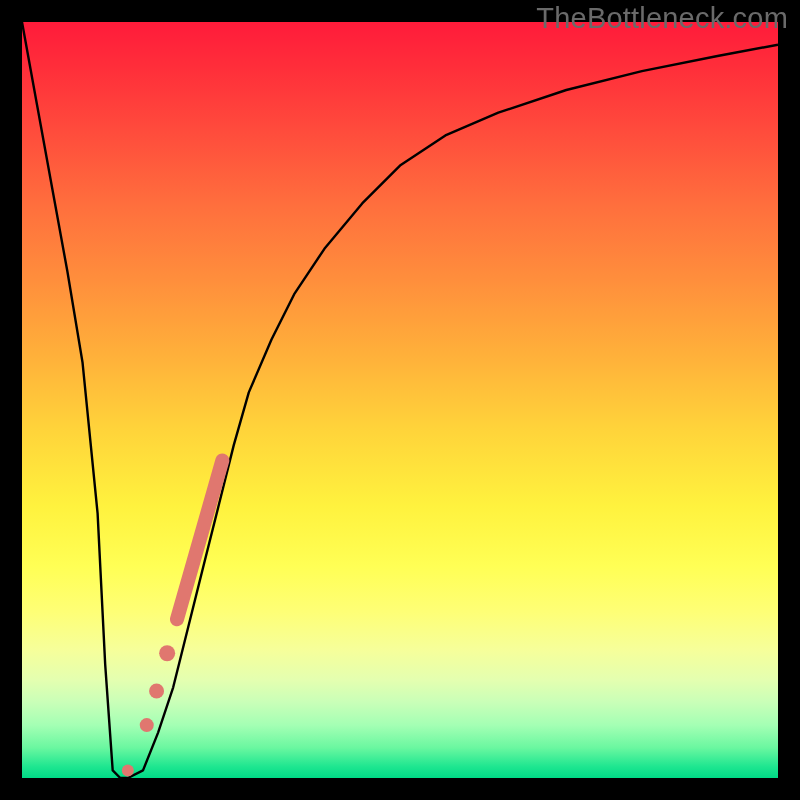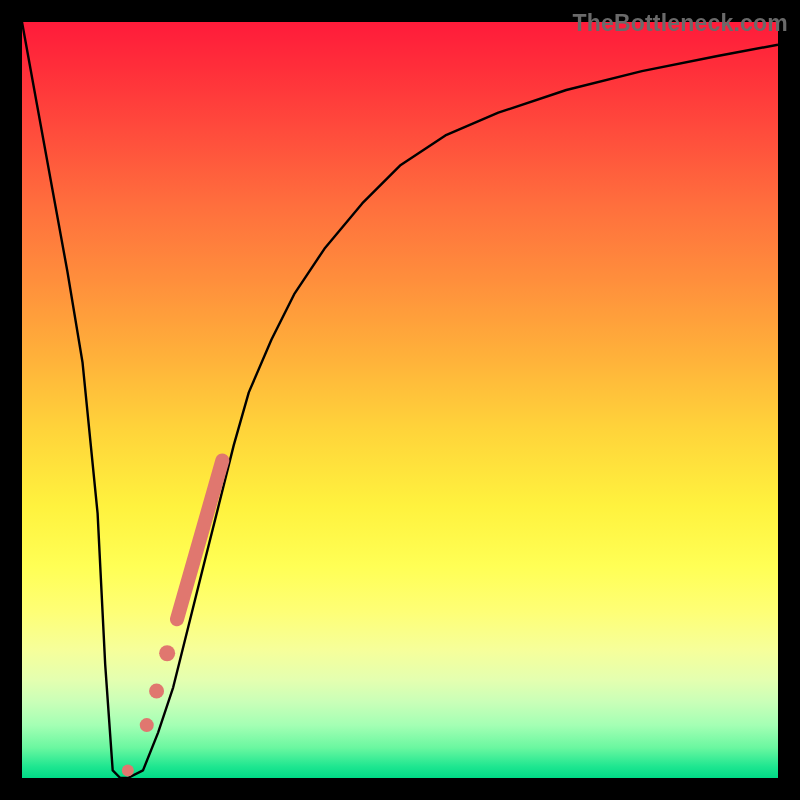--- a/index.html
+++ b/index.html
@@ -52,25 +52,24 @@
     position: absolute;
     inset: 0;
     width: 100%;
     height: 100%;
   }
   .watermark {
     position: absolute;
     top: 2px;
     right: 12px;
     color: #6a6a6a;
-    font-size: 23px;
+    font-size: 29px;
     letter-spacing: 0.2px;
-    font-weight: 700;
+    font-weight: 400;
     user-select: none;
-    margin-top: 8px;
   }
 </style>
 </head>
 <body>
 
 <div class="stage">
   <div class="plot-area">
     <div class="gradient"></div>
     <svg class="curve" viewBox="0 0 756 756" preserveAspectRatio="none">
       <path fill="none" stroke="#000" stroke-width="2.4" stroke-linejoin="round" d="M0.0,0.0 L15.1,83.2 L30.2,166.3 L45.4,249.5 L60.5,340.2 L75.6,491.4 L83.2,642.6 L90.7,748.4 L98.3,756.0 L105.8,756.0 L121.0,748.4 L136.1,710.6 L151.2,665.3 L166.3,604.8 L181.4,544.3 L196.6,483.8 L211.7,423.4 L226.8,370.4 L249.5,317.5 L272.2,272.2 L302.4,226.8 L340.2,181.4 L378.0,143.6 L423.4,113.4 L476.3,90.7 L544.3,68.0 L619.9,49.1 L695.5,34.0 L756.0,22.7"></path>

